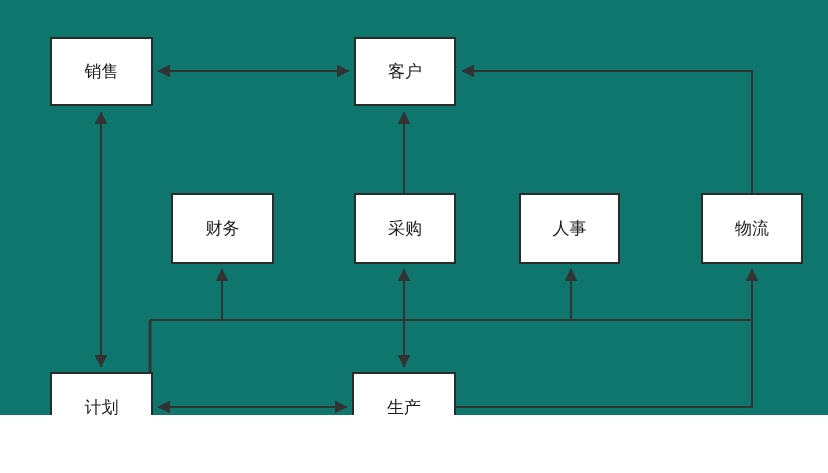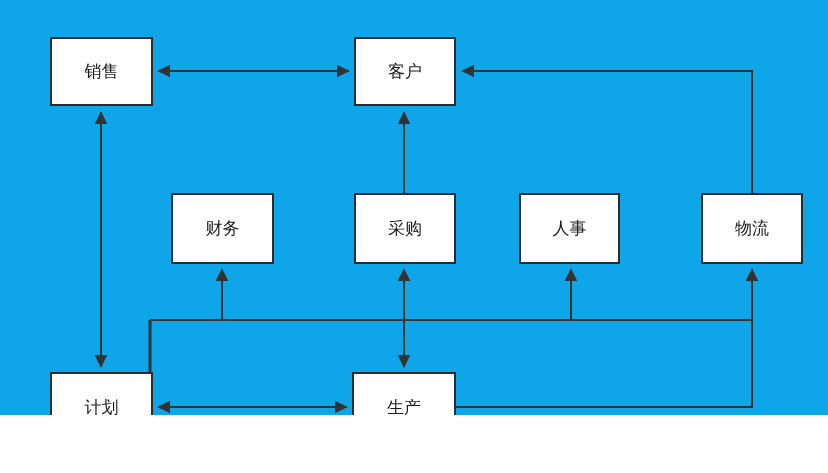--- a/index.html
+++ b/index.html
@@ -7,21 +7,21 @@
     padding: 0;
     background: #ffffff;
   }
   body {
     font-family: "Liberation Sans", "DejaVu Sans", sans-serif;
   }
   #canvas {
     position: relative;
     width: 828px;
     height: 415px;
-    background: #0ea5e9;
+    background: #0f766e;
     overflow: hidden;
   }
   #diagram-svg {
     position: absolute;
     left: 0;
     top: 0;
     width: 828px;
     height: 473px;
     display: block;
   }

